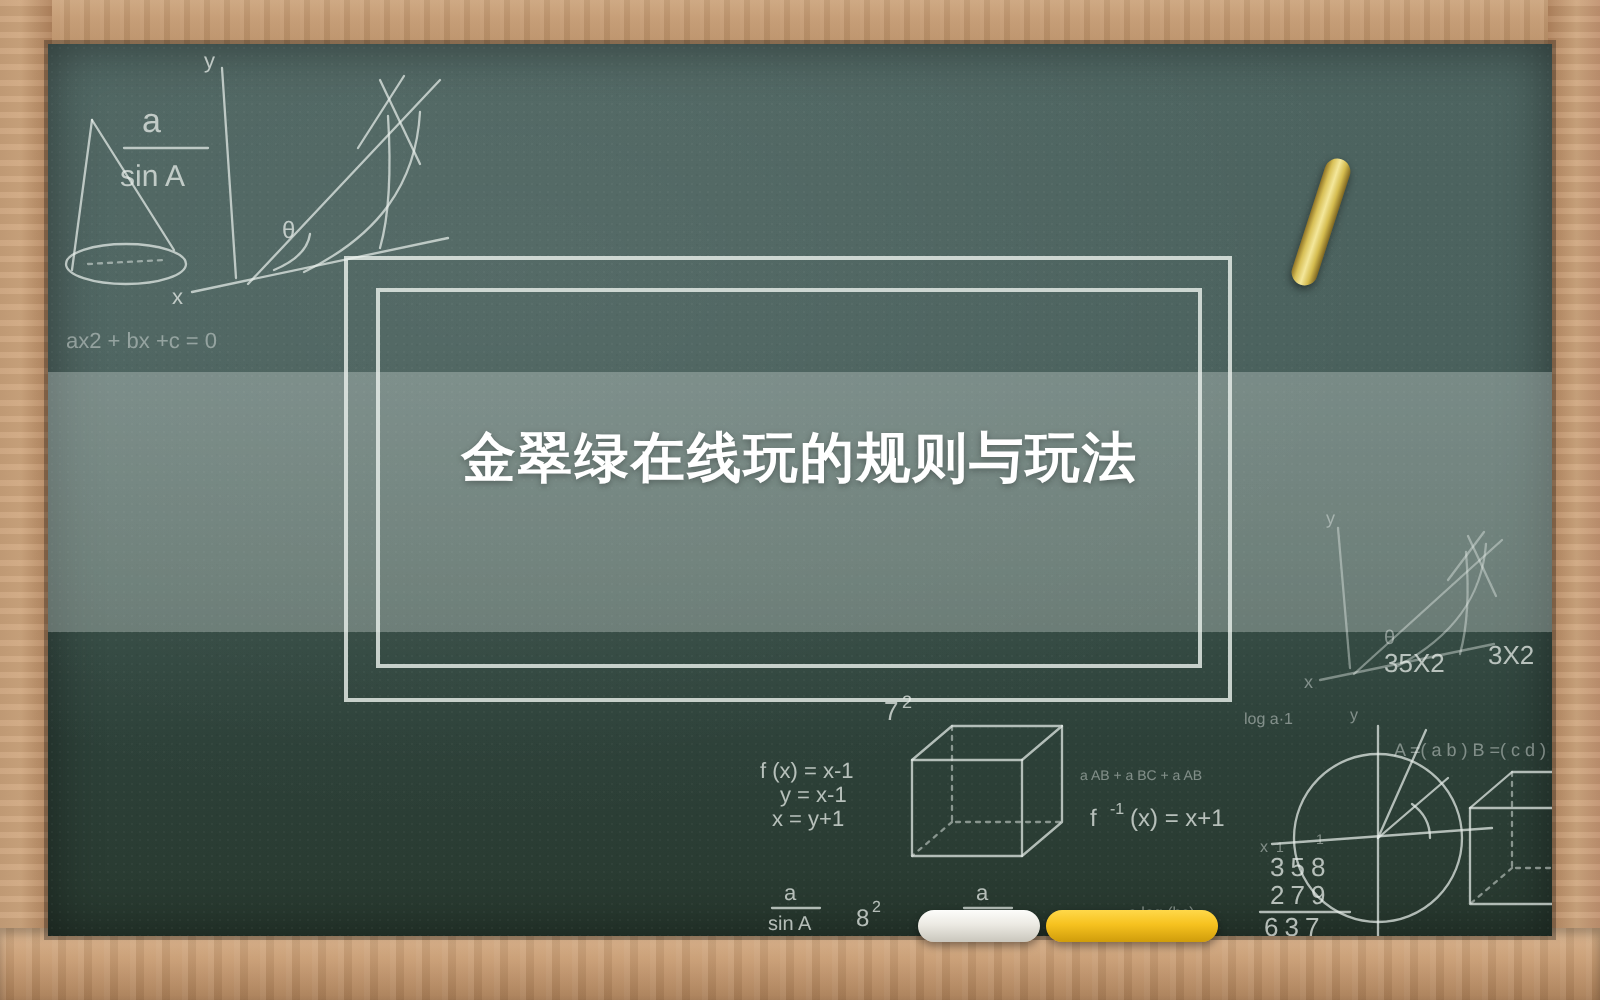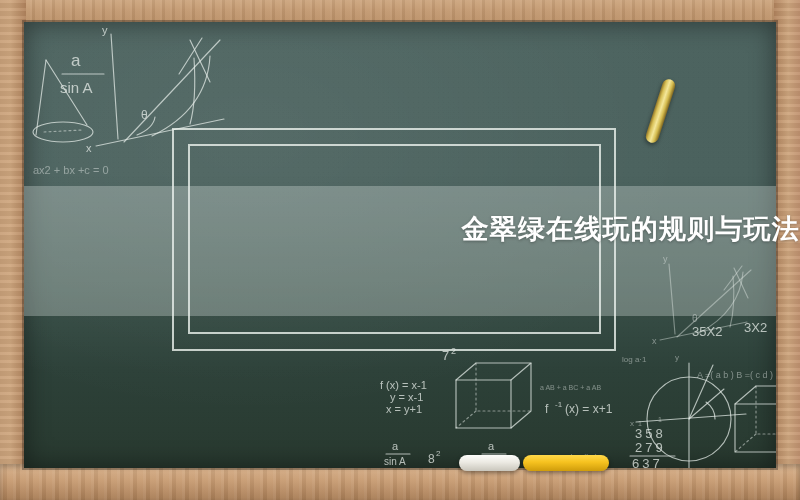--- a/index.html
+++ b/index.html
@@ -78,21 +78,21 @@
   #band{
     position:absolute;left:-24px;right:-24px;top:164px;height:130px;
     background:rgba(232,238,234,.30);
     pointer-events:none;
   }
   #bandInner{position:absolute;inset:0;}
 
   
   #titleWrap{
     position:absolute;left:0;right:0;top:164px;height:130px;
-    display:flex;align-items:center;justify-content:flex-end;
+    display:flex;align-items:center;justify-content:center;
   }
   #title{
     color:#ffffff;
     font-size:27px;
     letter-spacing:1.2px;
     font-weight:600;
     text-shadow:0 1px 3px rgba(0,0,0,.30);
     white-space:nowrap;
   }
 

